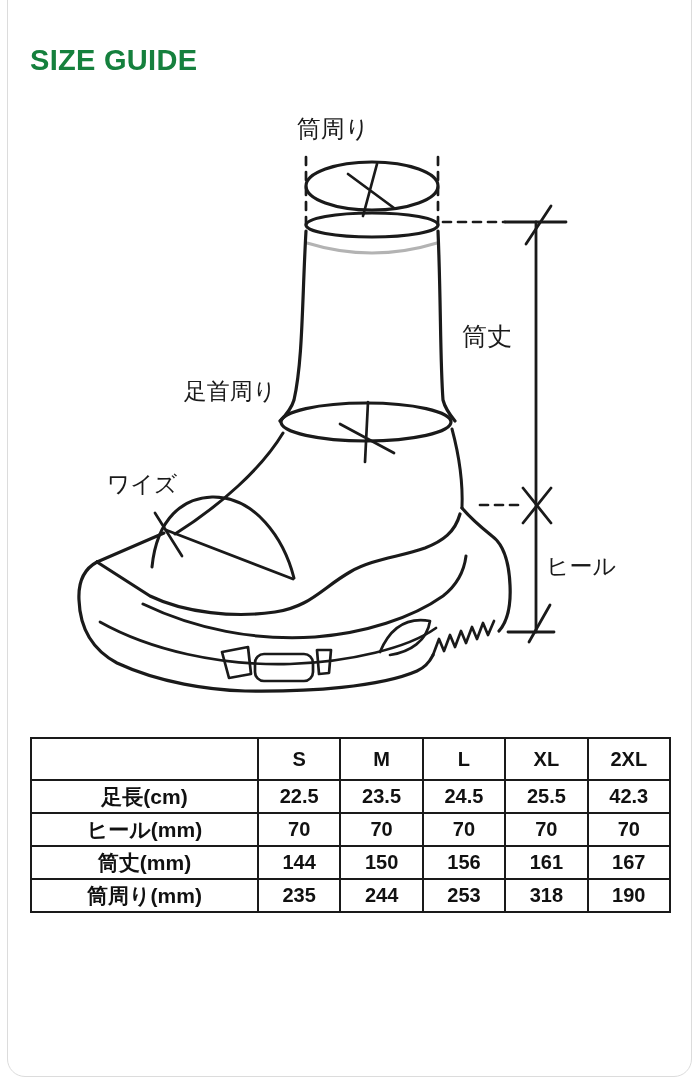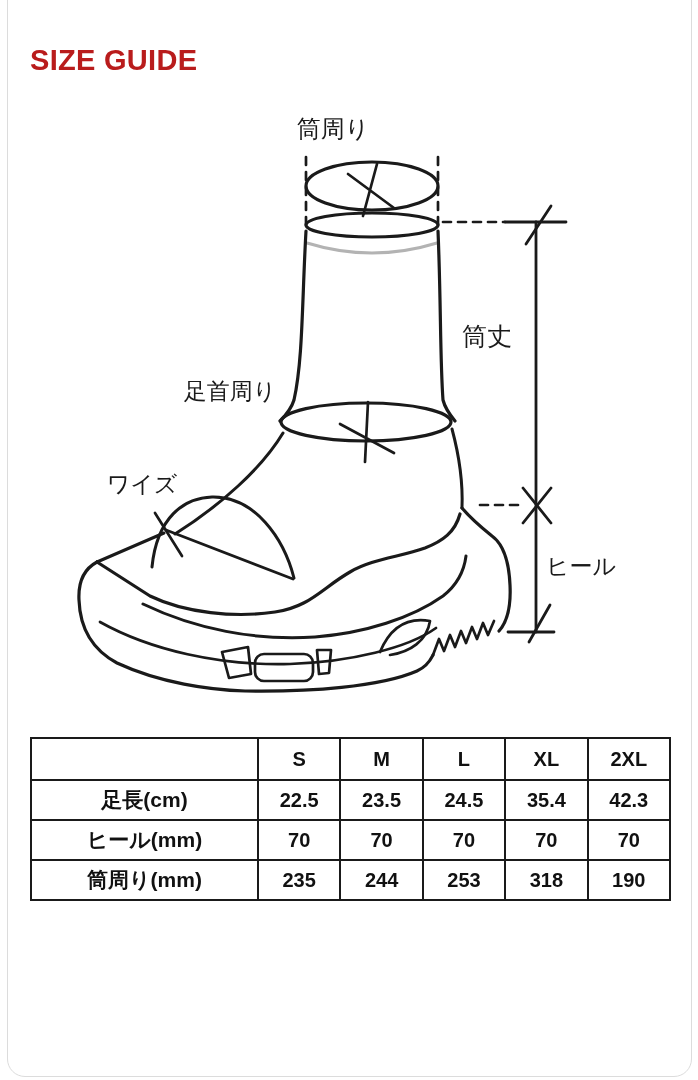--- a/index.html
+++ b/index.html
@@ -8,21 +8,21 @@
     font-family:"Liberation Sans","DejaVu Sans",sans-serif;
     -webkit-font-smoothing:antialiased;
   }
   .card-edge {
     position:absolute; left:7px; right:6px; top:-24px; bottom:3px;
     border:1px solid #dcdcdc; border-radius:0 0 18px 18px;
     pointer-events:none;
   }
   .page-title {
     position:absolute; left:30px; top:25px;
-    font-size:29px; font-weight:600; letter-spacing:0.3px; color:#b91c1c;
+    font-size:29px; font-weight:600; letter-spacing:0.3px; color:#15803d;
   }
   .diagram-svg { position:absolute; left:0; top:80px; }
   .diagram-svg path, .diagram-svg ellipse {
     fill:none; stroke:#1a1a1a; stroke-linecap:round; stroke-linejoin:round;
   }
   .sw-main { stroke-width:3.2px; }
   .sw-med  { stroke-width:3px; }
   .sw-thin { stroke-width:2.7px; }
   .dashed  { stroke-dasharray:8 7; stroke-width:2.7px; }
   .gray-band { stroke:#b3b3b3 !important; stroke-width:3px; }
@@ -35,21 +35,21 @@
     position:absolute; left:30px; top:737px; width:641px;
     border-collapse:collapse; table-layout:fixed;
     color:#111; font-weight:bold;
   }
   .size-table col.label-col { width:227px; }
   .size-table th, .size-table td {
     border:2px solid #1a1a1a; text-align:center; vertical-align:middle;
     padding:0; font-size:20px; font-weight:bold;
   }
   .size-table thead tr { height:42px; }
-  .size-table tbody tr { height:40px; }
+  .size-table tbody tr { height:33px; }
   .size-table tbody th { font-size:21px; }
 </style>
 </head>
 <body>
 
 <div class="card-edge"></div>
 
 <h1 class="page-title">SIZE GUIDE</h1>
 
 <svg class="diagram-svg" width="698" height="650" viewBox="0 80 698 650" xmlns="http://www.w3.org/2000/svg">
@@ -130,30 +130,38 @@
       <th>XL</th>
       <th>2XL</th>
     </tr>
   </thead>
   <tbody>
     <tr>
       <th>足長(cm)</th>
       <td>22.5</td>
       <td>23.5</td>
       <td>24.5</td>
-      <td>35.4</td>
+      <td>25.5</td>
       <td>42.3</td>
     </tr>
     <tr>
       <th>ヒール(mm)</th>
       <td>70</td>
       <td>70</td>
       <td>70</td>
       <td>70</td>
       <td>70</td>
+    </tr>
+    <tr>
+      <th>筒丈(mm)</th>
+      <td>144</td>
+      <td>150</td>
+      <td>156</td>
+      <td>161</td>
+      <td>167</td>
     </tr>
     <tr>
       <th>筒周り(mm)</th>
       <td>235</td>
       <td>244</td>
       <td>253</td>
       <td>318</td>
       <td>190</td>
     </tr>
   </tbody>

